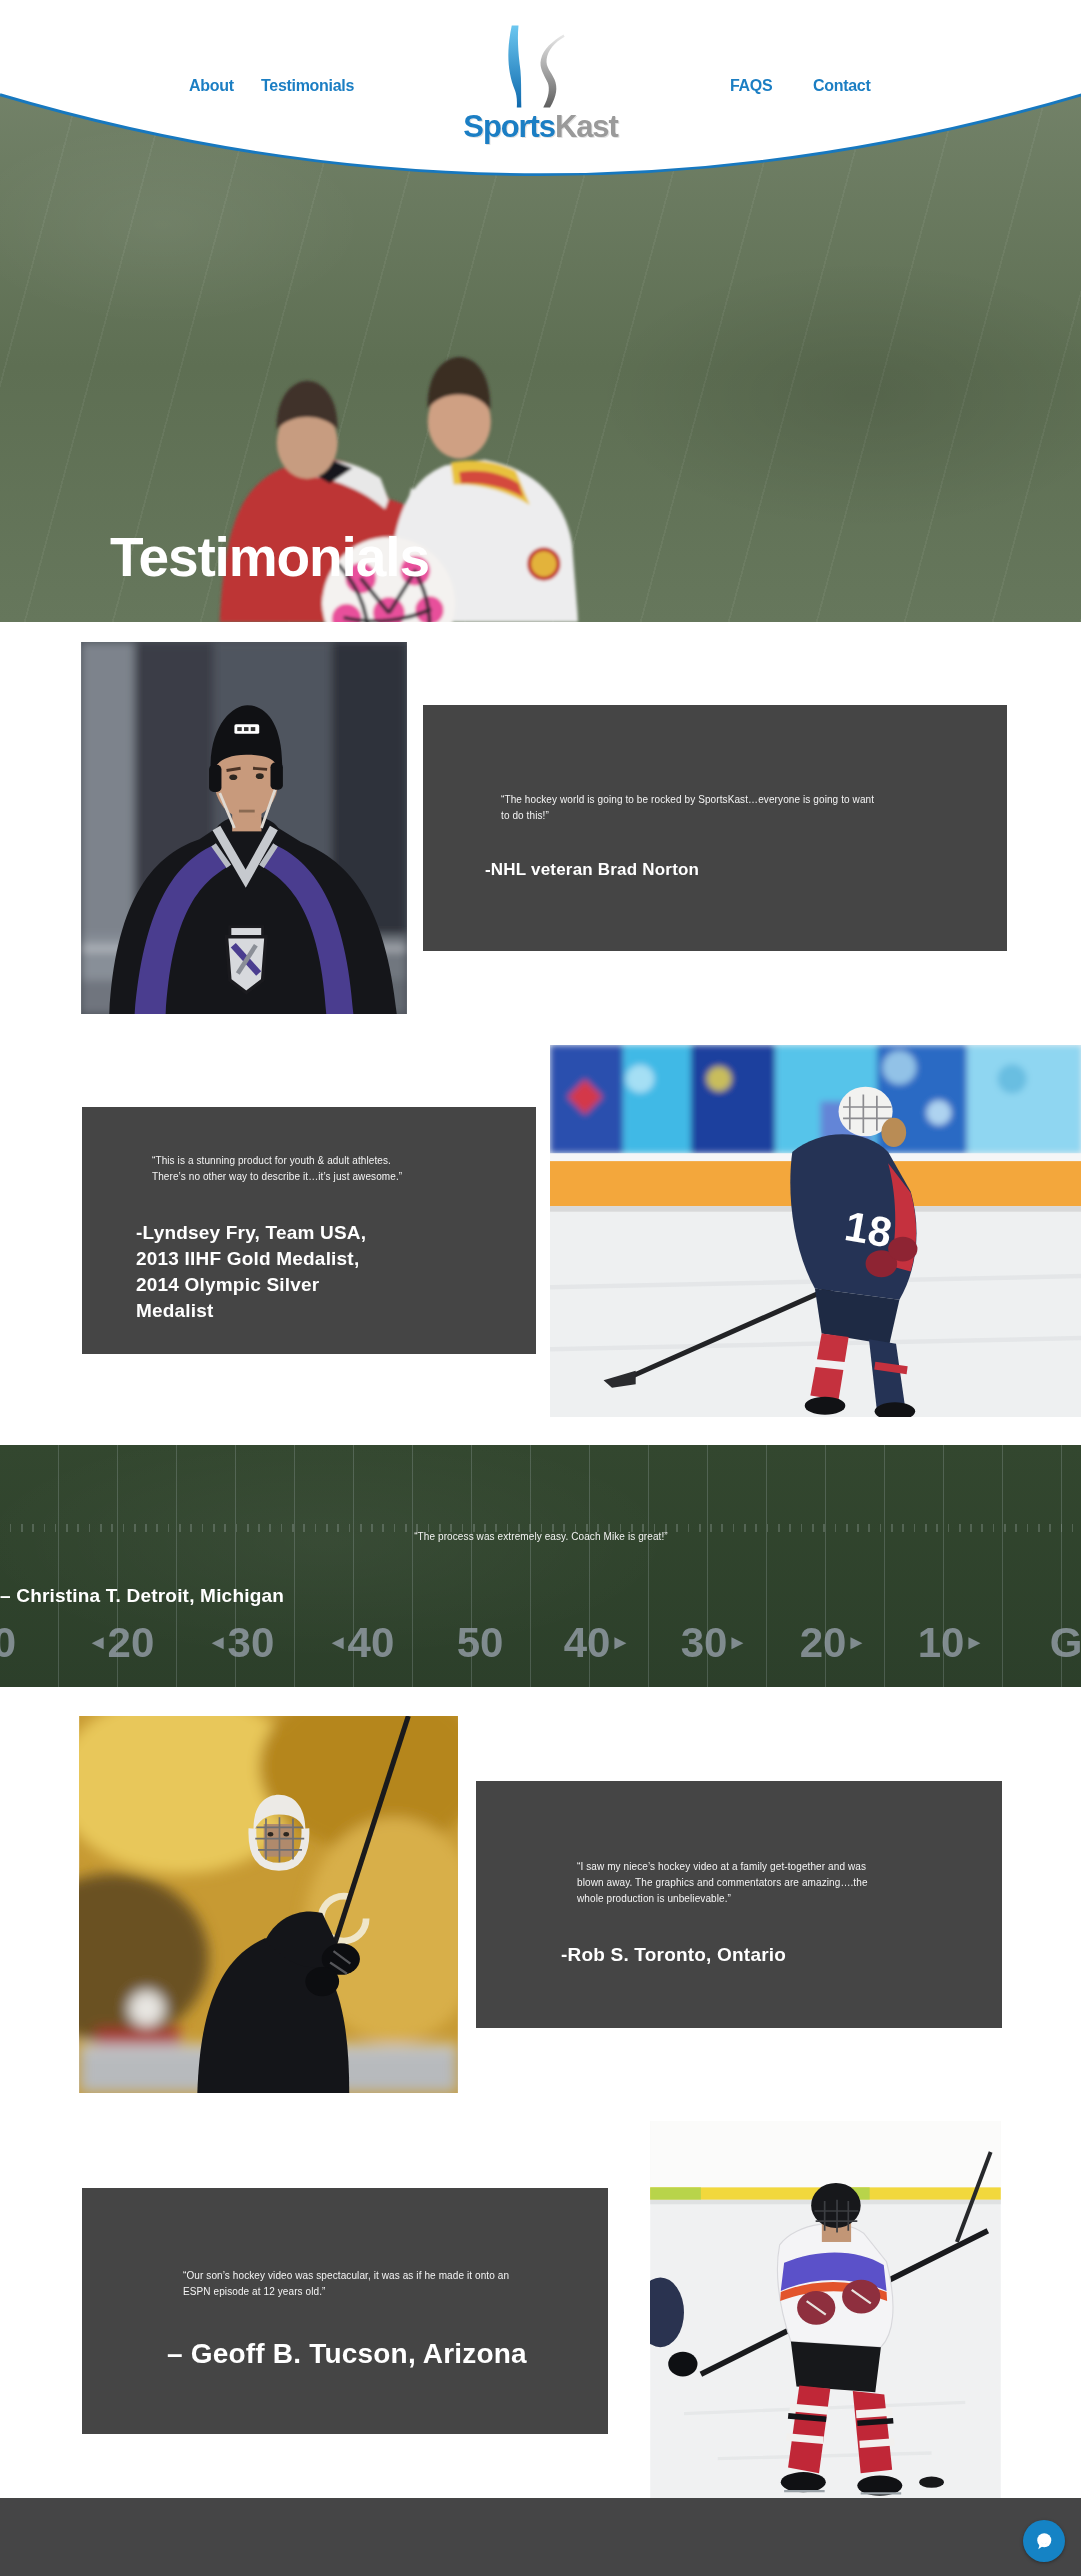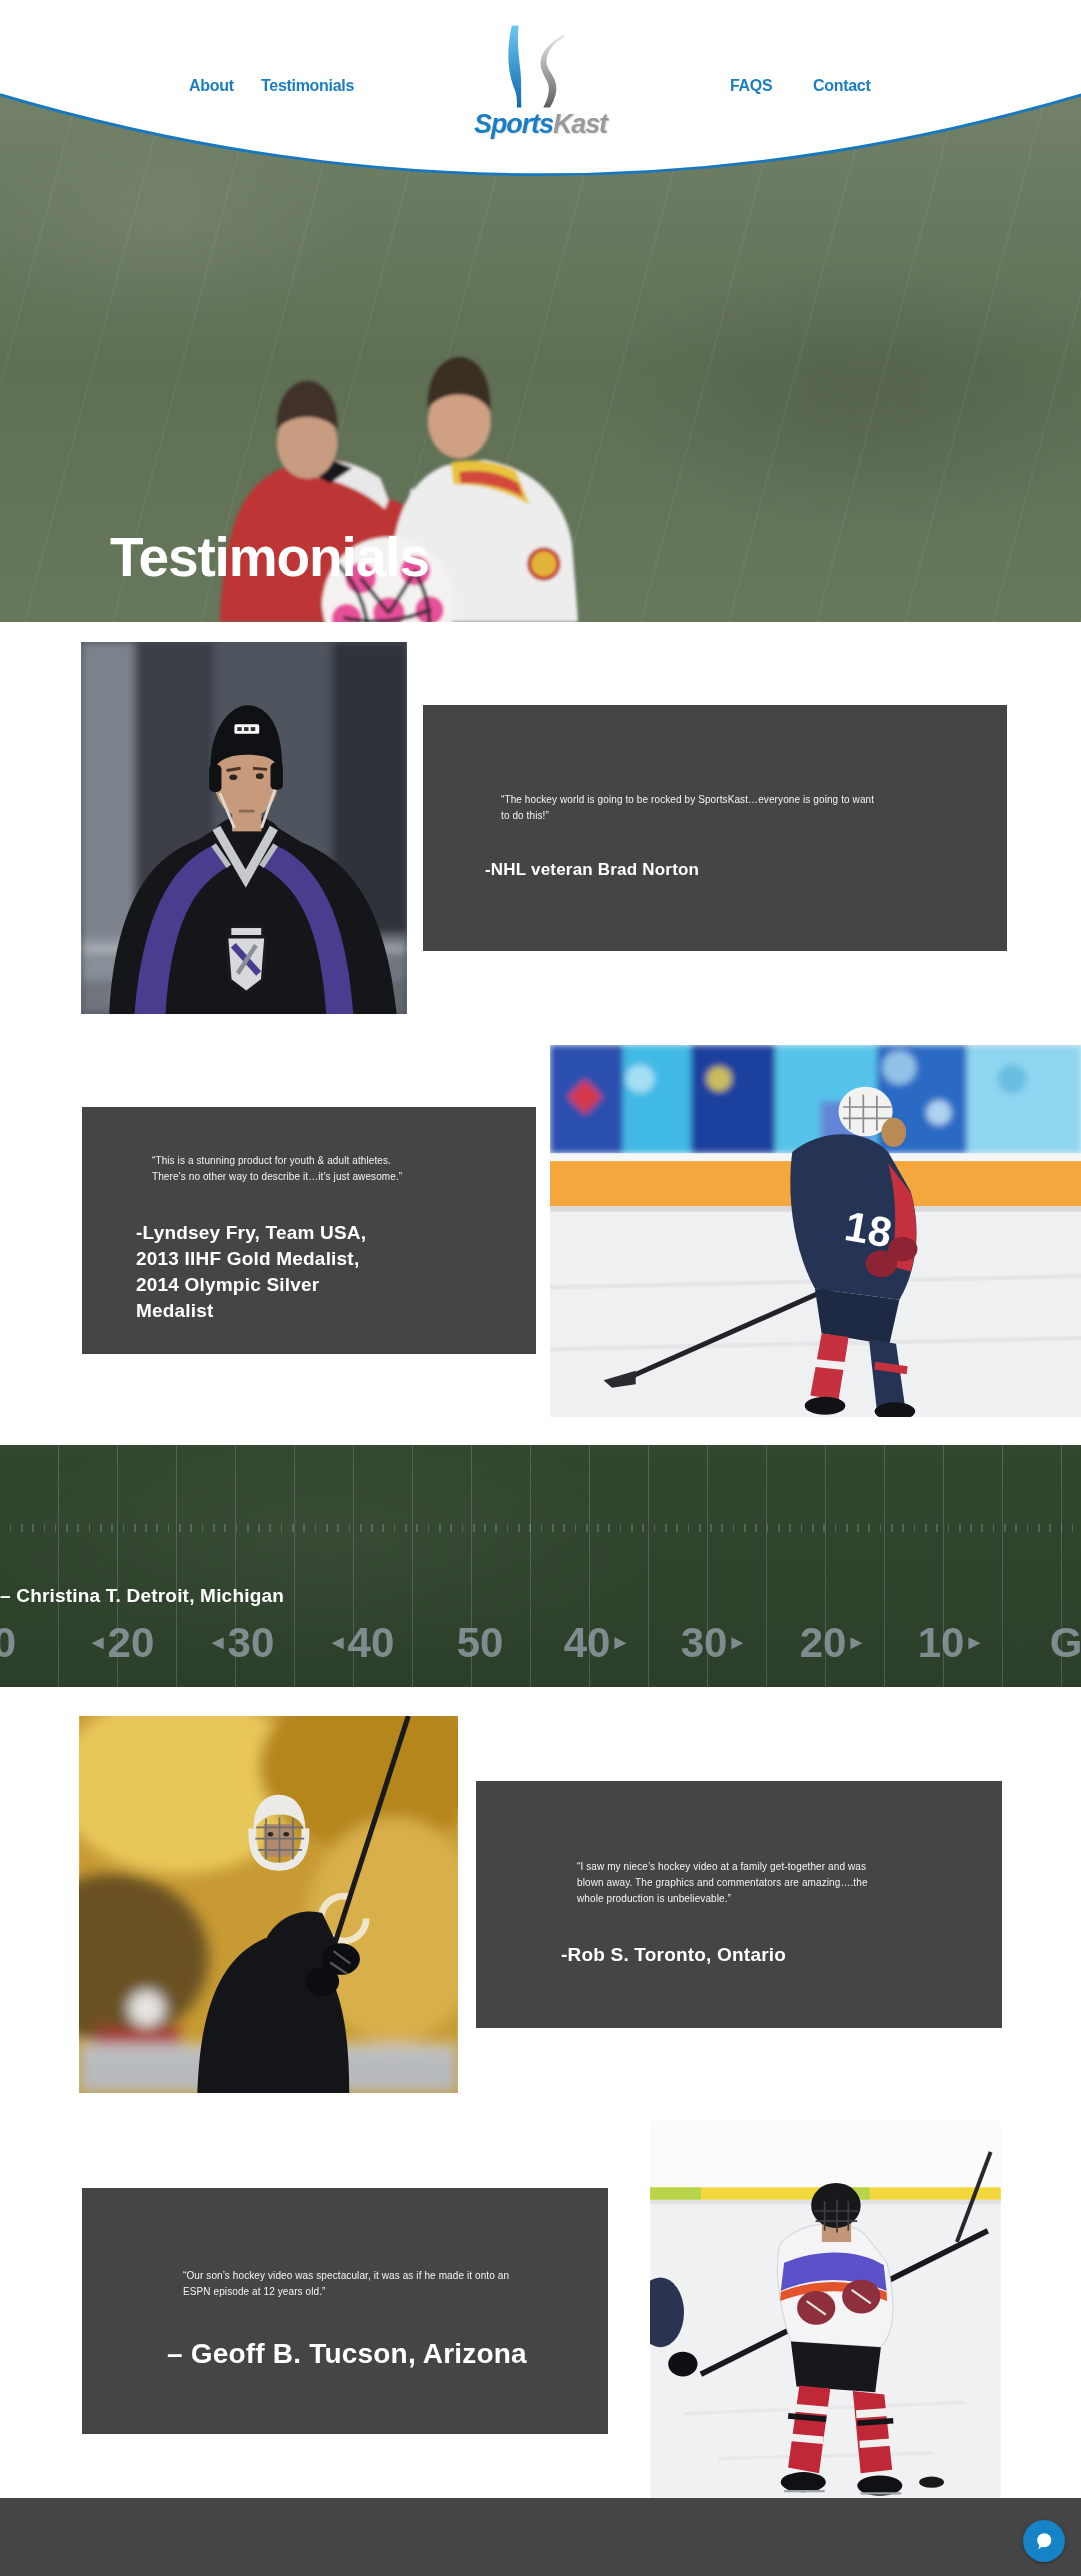--- a/index.html
+++ b/index.html
@@ -13,21 +13,21 @@
       repeating-linear-gradient(105deg, rgba(255,255,255,0.05) 0 1.7px, transparent 1.7px 85px),
       linear-gradient(180deg,#75846b,#5e6f53 55%,#66775c);}
   .hero svg{position:absolute;inset:0;}
   .hero-title{position:absolute;left:110px;top:476px;margin:0;color:#fff;
     font-size:55px;font-weight:bold;letter-spacing:-1.1px;line-height:1;}
   
   .header-curve{position:absolute;left:0;top:0;z-index:5;pointer-events:none;}
   .nav-link{position:absolute;z-index:6;font-size:16px;font-weight:bold;color:#1b7ec3;
     letter-spacing:-0.3px;text-decoration:none;cursor:pointer;}
   .logo{position:absolute;z-index:6;left:428px;top:24px;width:225px;text-align:center;}
-  .logo-word{font-size:27px;font-weight:bold;font-style:italic;letter-spacing:-1.1px;line-height:1;
+  .logo-word{font-size:31px;font-weight:bold;letter-spacing:-1.1px;line-height:1;
     text-shadow:1.1px 1.1px 0 rgba(0,0,0,0.12);}
   .logo-sports{color:#1b7ec4;}
   .logo-kast{color:#9a9a9a;}
   
   .photo{position:absolute;overflow:hidden;}
   .photo svg{display:block;}
   
   .qbox{position:absolute;background:#454545;color:#fff;display:flex;flex-direction:column;
         justify-content:center;box-sizing:border-box;}
   .qbox p{margin:16px;font-size:10px;line-height:16px;letter-spacing:0.1px;color:#f4f4f4;}
@@ -235,20 +235,21 @@
       <rect x="576" y="566" width="58" height="14" fill="#c5313e" transform="rotate(8 605 573)"></rect>
       <ellipse cx="488" cy="640" rx="36" ry="16" fill="#111215"></ellipse>
       <ellipse cx="612" cy="650" rx="36" ry="16" fill="#111215"></ellipse>
       <ellipse cx="588" cy="388" rx="28" ry="24" fill="#8e2433"></ellipse>
       <ellipse cx="626" cy="362" rx="26" ry="22" fill="#8e2433"></ellipse>
     </svg>
   </div>
 
   <div class="banner">
     <div class="hashrow"></div>
+    <p class="banner-quote">“The process was extremely easy.  Coach Mike is great!”</p>
     <p class="banner-author">– Christina T. Detroit, Michigan</p>
     <div class="yard" style="left:4.5px;"><span class="pre"></span><span>0</span><span class="post"></span></div>
     <div class="yard" style="left:121px;"><span class="pre">◄</span><span>20</span><span class="post"></span></div>
     <div class="yard" style="left:241px;"><span class="pre">◄</span><span>30</span><span class="post"></span></div>
     <div class="yard" style="left:361px;"><span class="pre">◄</span><span>40</span><span class="post"></span></div>
     <div class="yard" style="left:480px;"><span class="pre"></span><span>50</span><span class="post"></span></div>
     <div class="yard" style="left:597px;"><span class="pre"></span><span>40</span><span class="post">►</span></div>
     <div class="yard" style="left:714px;"><span class="pre"></span><span>30</span><span class="post">►</span></div>
     <div class="yard" style="left:833px;"><span class="pre"></span><span>20</span><span class="post">►</span></div>
     <div class="yard" style="left:951px;text-align:right;"><span class="pre"></span><span>10</span><span class="post">►</span></div>

